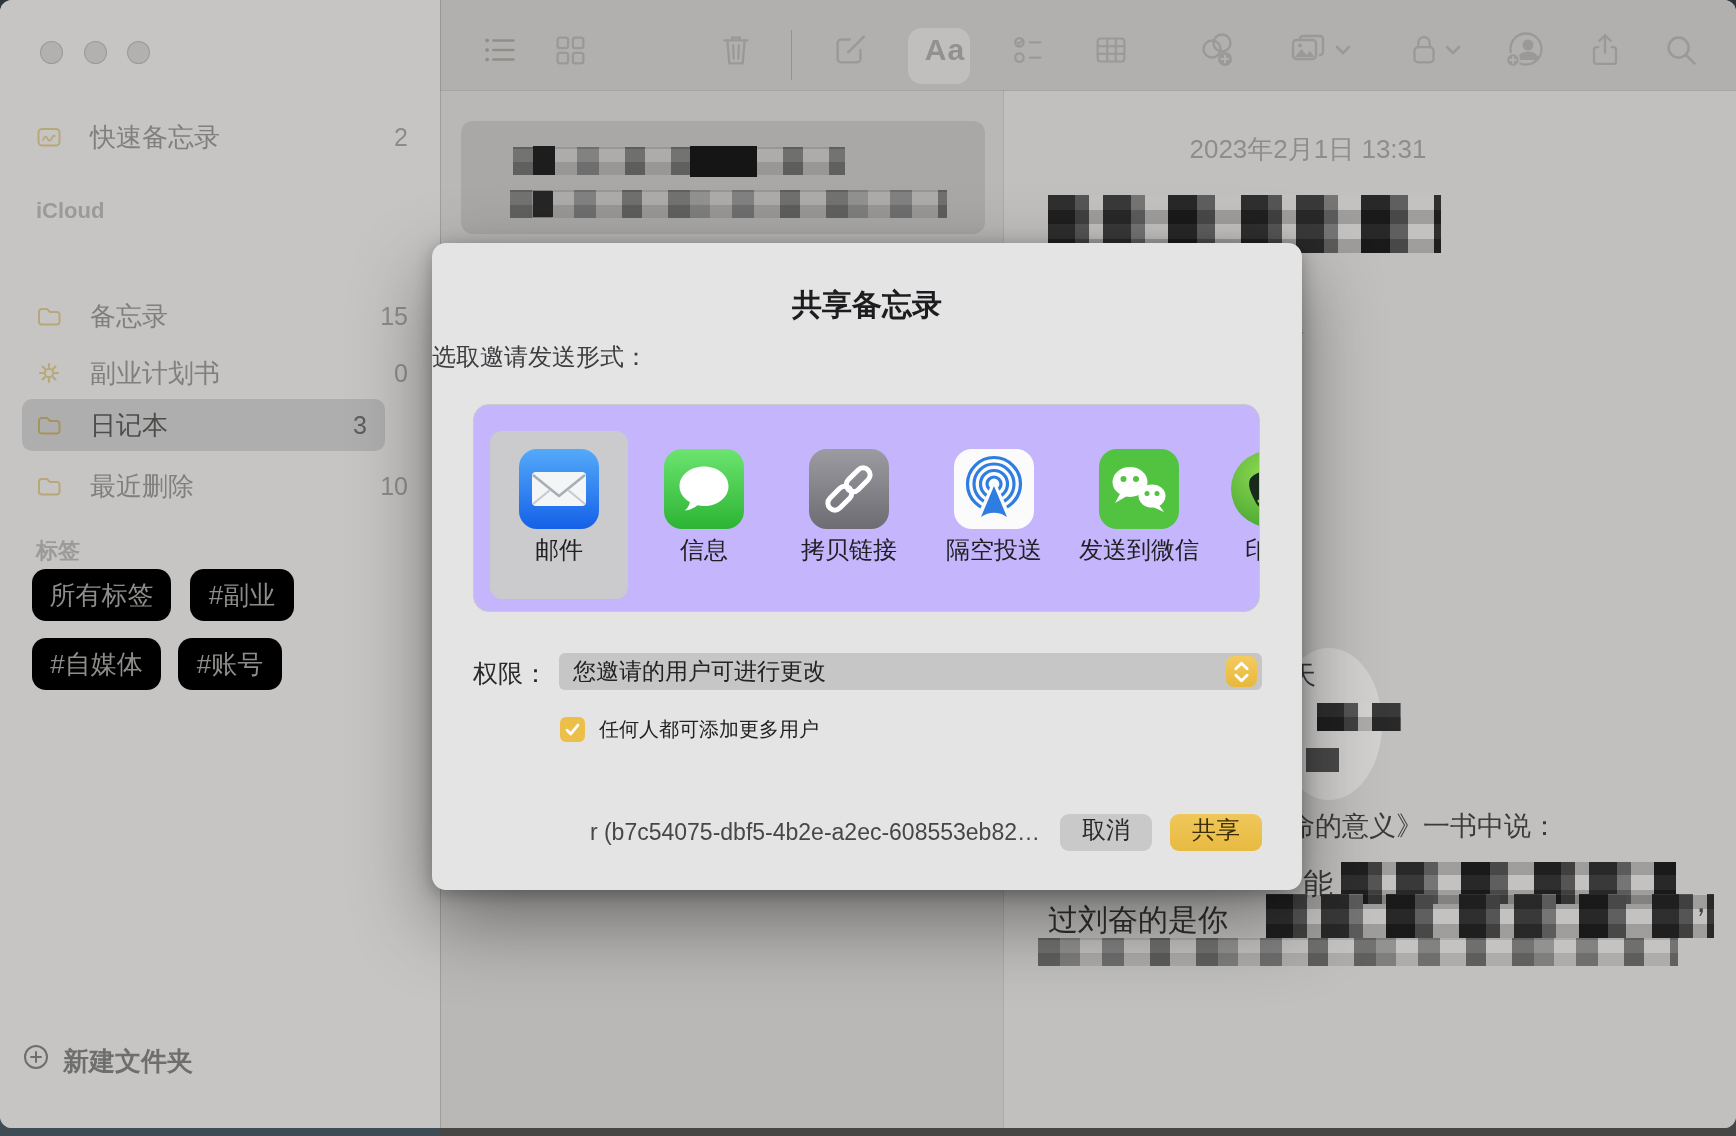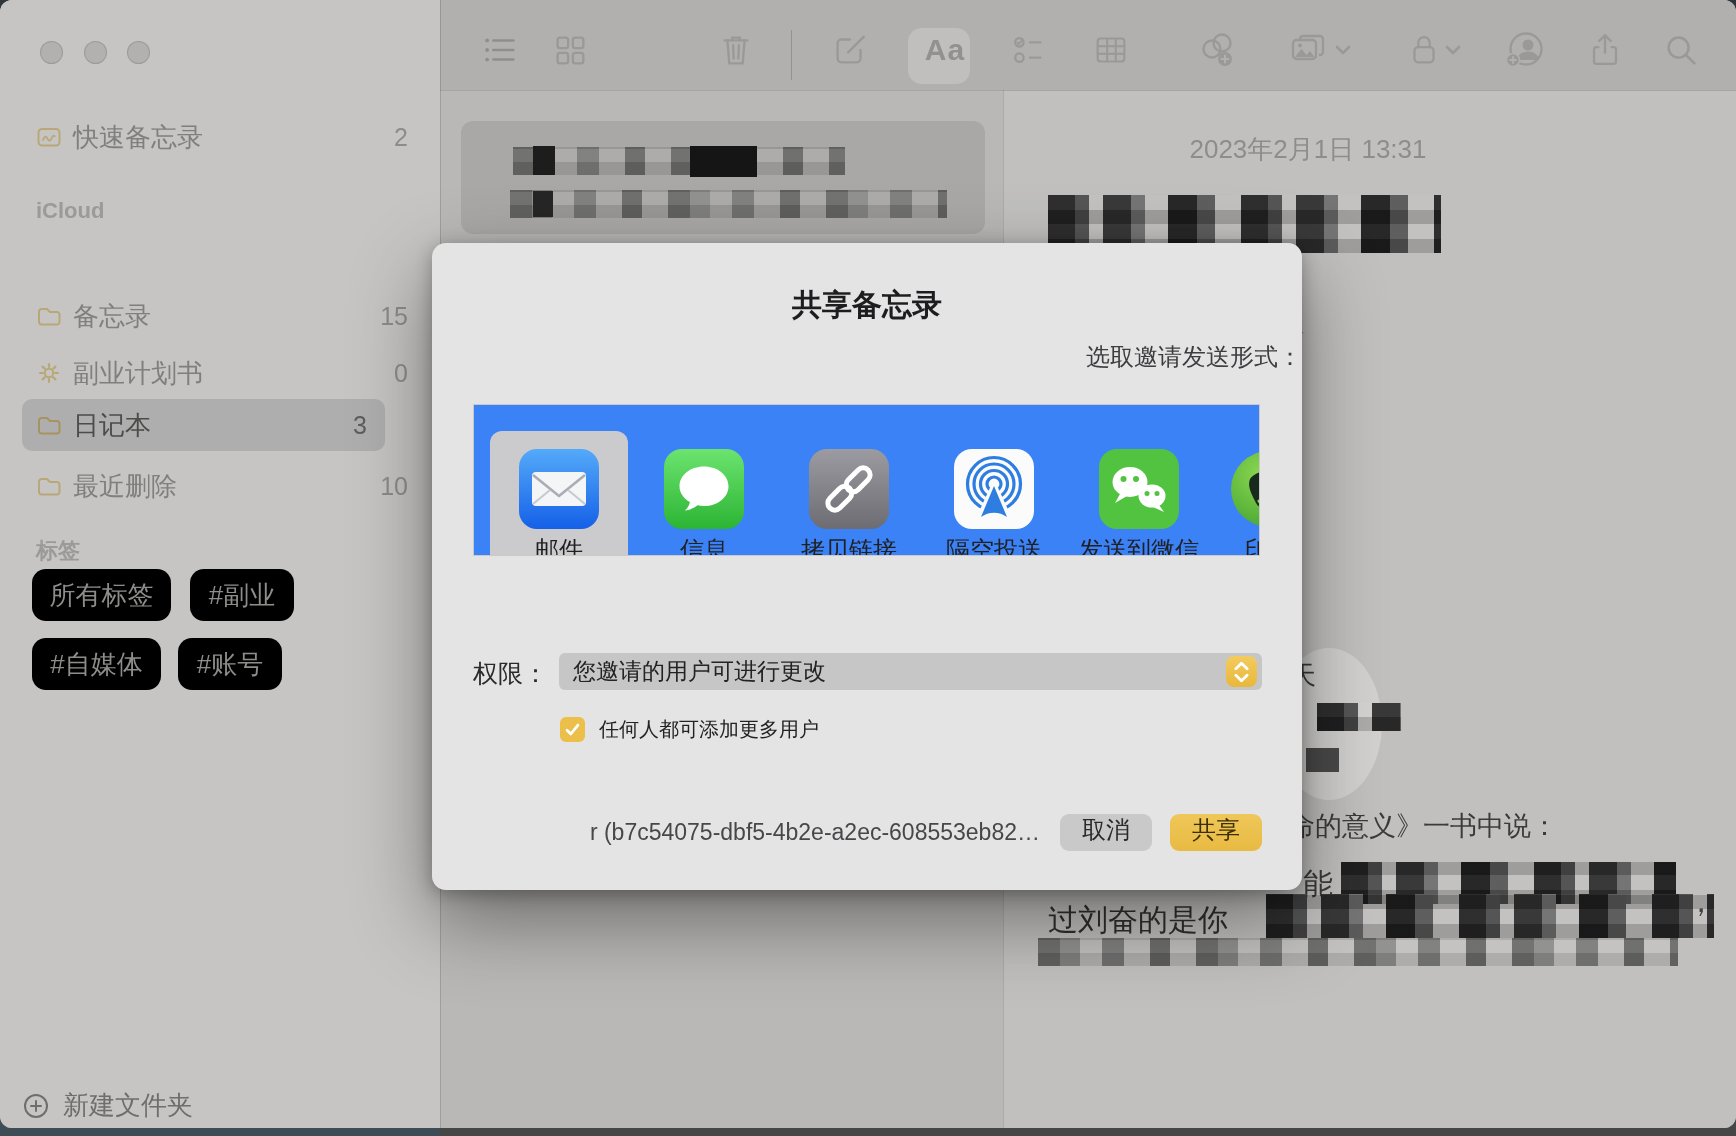--- a/index.html
+++ b/index.html
@@ -16,30 +16,30 @@
   .listcol{position:absolute;left:440px;top:91px;width:563px;height:1037px;background:#b9b8b6;}
   .contentcol{position:absolute;left:1003px;top:91px;width:733px;height:1037px;background:#c1c0be;}
   .vdiv1{position:absolute;left:440px;top:0;width:1px;height:1128px;background:rgba(0,0,0,.14);}
   .vdiv2{position:absolute;left:1003px;top:90px;width:1px;height:1038px;background:rgba(0,0,0,.11);}
   
   .tl{position:absolute;top:41px;width:23px;height:23px;border-radius:50%;background:#b2b1af;
       border:1px solid rgba(0,0,0,.12);box-sizing:border-box;}
   
   .srow{position:absolute;left:0;width:440px;height:34px;display:flex;align-items:center;}
   .srow .sic{margin-left:36px;width:26px;height:26px;flex:0 0 26px;}
-  .srow .slab{margin-left:11px;font-size:26px;color:#7f7f7d;white-space:nowrap;}
+  .srow .slab{margin-left:28px;font-size:26px;color:#7f7f7d;white-space:nowrap;}
   .srow .scnt{margin-left:auto;margin-right:32px;font-size:25px;color:#8c8c8a;}
   .srow.sel{left:22px;width:363px;height:52px;background:#afaeae;border-radius:10px;}
   .srow.sel .sic{margin-left:14px;}
   .srow.sel .slab{color:#4c4c4b;}
   .srow.sel .scnt{margin-right:18px;color:#5d5d5c;}
   .shead{position:absolute;left:36px;font-size:22px;font-weight:bold;color:#9b9a98;}
   .pill{position:absolute;height:52px;border-radius:14px;background:#000000;display:flex;
         align-items:center;justify-content:center;font-size:26px;color:#8d8d8b;}
-  .newfolder{position:absolute;left:23px;top:1088px;display:flex;align-items:center;color:#6e6e6c;}
+  .newfolder{position:absolute;left:23px;top:1044px;display:flex;color:#6e6e6c;font-weight:bold;}
   .newfolder .nftxt{margin-left:14px;font-size:26px;}
   
   .tbtn{position:absolute;top:26px;width:48px;height:48px;display:flex;align-items:center;justify-content:center;}
   .tsel{position:absolute;left:468px;top:28px;width:62px;height:56px;border-radius:14px;background:rgba(255,255,255,.20);}
   .tdiv{position:absolute;left:791px;top:30px;width:1px;height:50px;background:rgba(0,0,0,.16);}
   .aa{font-size:30px;color:#92918f;font-weight:bold;letter-spacing:1px;}
   
   .card{position:absolute;left:461px;top:121px;width:524px;height:113px;border-radius:12px;background:#a9a8a6;}
   
   .mx{position:absolute;}
@@ -55,23 +55,23 @@
   .blk{position:absolute;}
   .frag{position:absolute;color:#3b3b3a;white-space:nowrap;z-index:2;}
   .datetxt{position:absolute;left:1003px;top:132px;width:610px;text-align:center;
            font-size:26px;color:#8e8d8b;}
   
   .dialog{position:absolute;left:432px;top:243px;width:870px;height:647px;border-radius:14px;
           background:#e4e4e5;z-index:30;
           box-shadow:0 30px 80px rgba(0,0,0,.42), 0 4px 18px rgba(0,0,0,.28);}
   .dtitle{position:absolute;left:0;top:42px;width:870px;text-align:center;font-size:30px;
           font-weight:bold;color:#1d1d1f;}
-  .dsub{position:absolute;left:0;top:98px;width:870px;text-align:right;font-size:24px;color:#3d3d3f;}
-  .panel{position:absolute;left:41px;top:161px;width:787px;height:152px;border-radius:0;
-         background:#3b82f6;border:1px solid #c9c9ca;box-sizing:border-box;overflow:hidden;}
+  .dsub{position:absolute;left:0;top:98px;width:870px;text-align:left;font-size:24px;color:#3d3d3f;}
+  .panel{position:absolute;left:41px;top:161px;width:787px;height:208px;border-radius:16px;
+         background:#c4b5fd;border:1px solid #c9c9ca;box-sizing:border-box;overflow:hidden;}
   .tilebg{position:absolute;top:26px;width:138px;height:168px;border-radius:12px;background:#cbcbcd;}
   .tileicon{position:absolute;top:44px;width:80px;height:80px;}
   .tilelab{position:absolute;top:129px;font-size:24px;color:#202022;text-align:center;line-height:31px;}
   .permlab{position:absolute;left:41px;top:414px;font-size:25px;color:#2a2a2c;}
   .dropdown{position:absolute;left:127px;top:410px;width:703px;height:37px;border-radius:6px;
             background:#c6c6c7;display:flex;align-items:center;}
   .dropdown .dtext{margin-left:14px;font-size:23px;color:#232325;}
   .stepper{position:absolute;right:5px;top:3px;width:31px;height:31px;border-radius:8px;
            background:linear-gradient(#f3cb5e,#e8b83c);display:flex;flex-direction:column;
            align-items:center;justify-content:center;}

